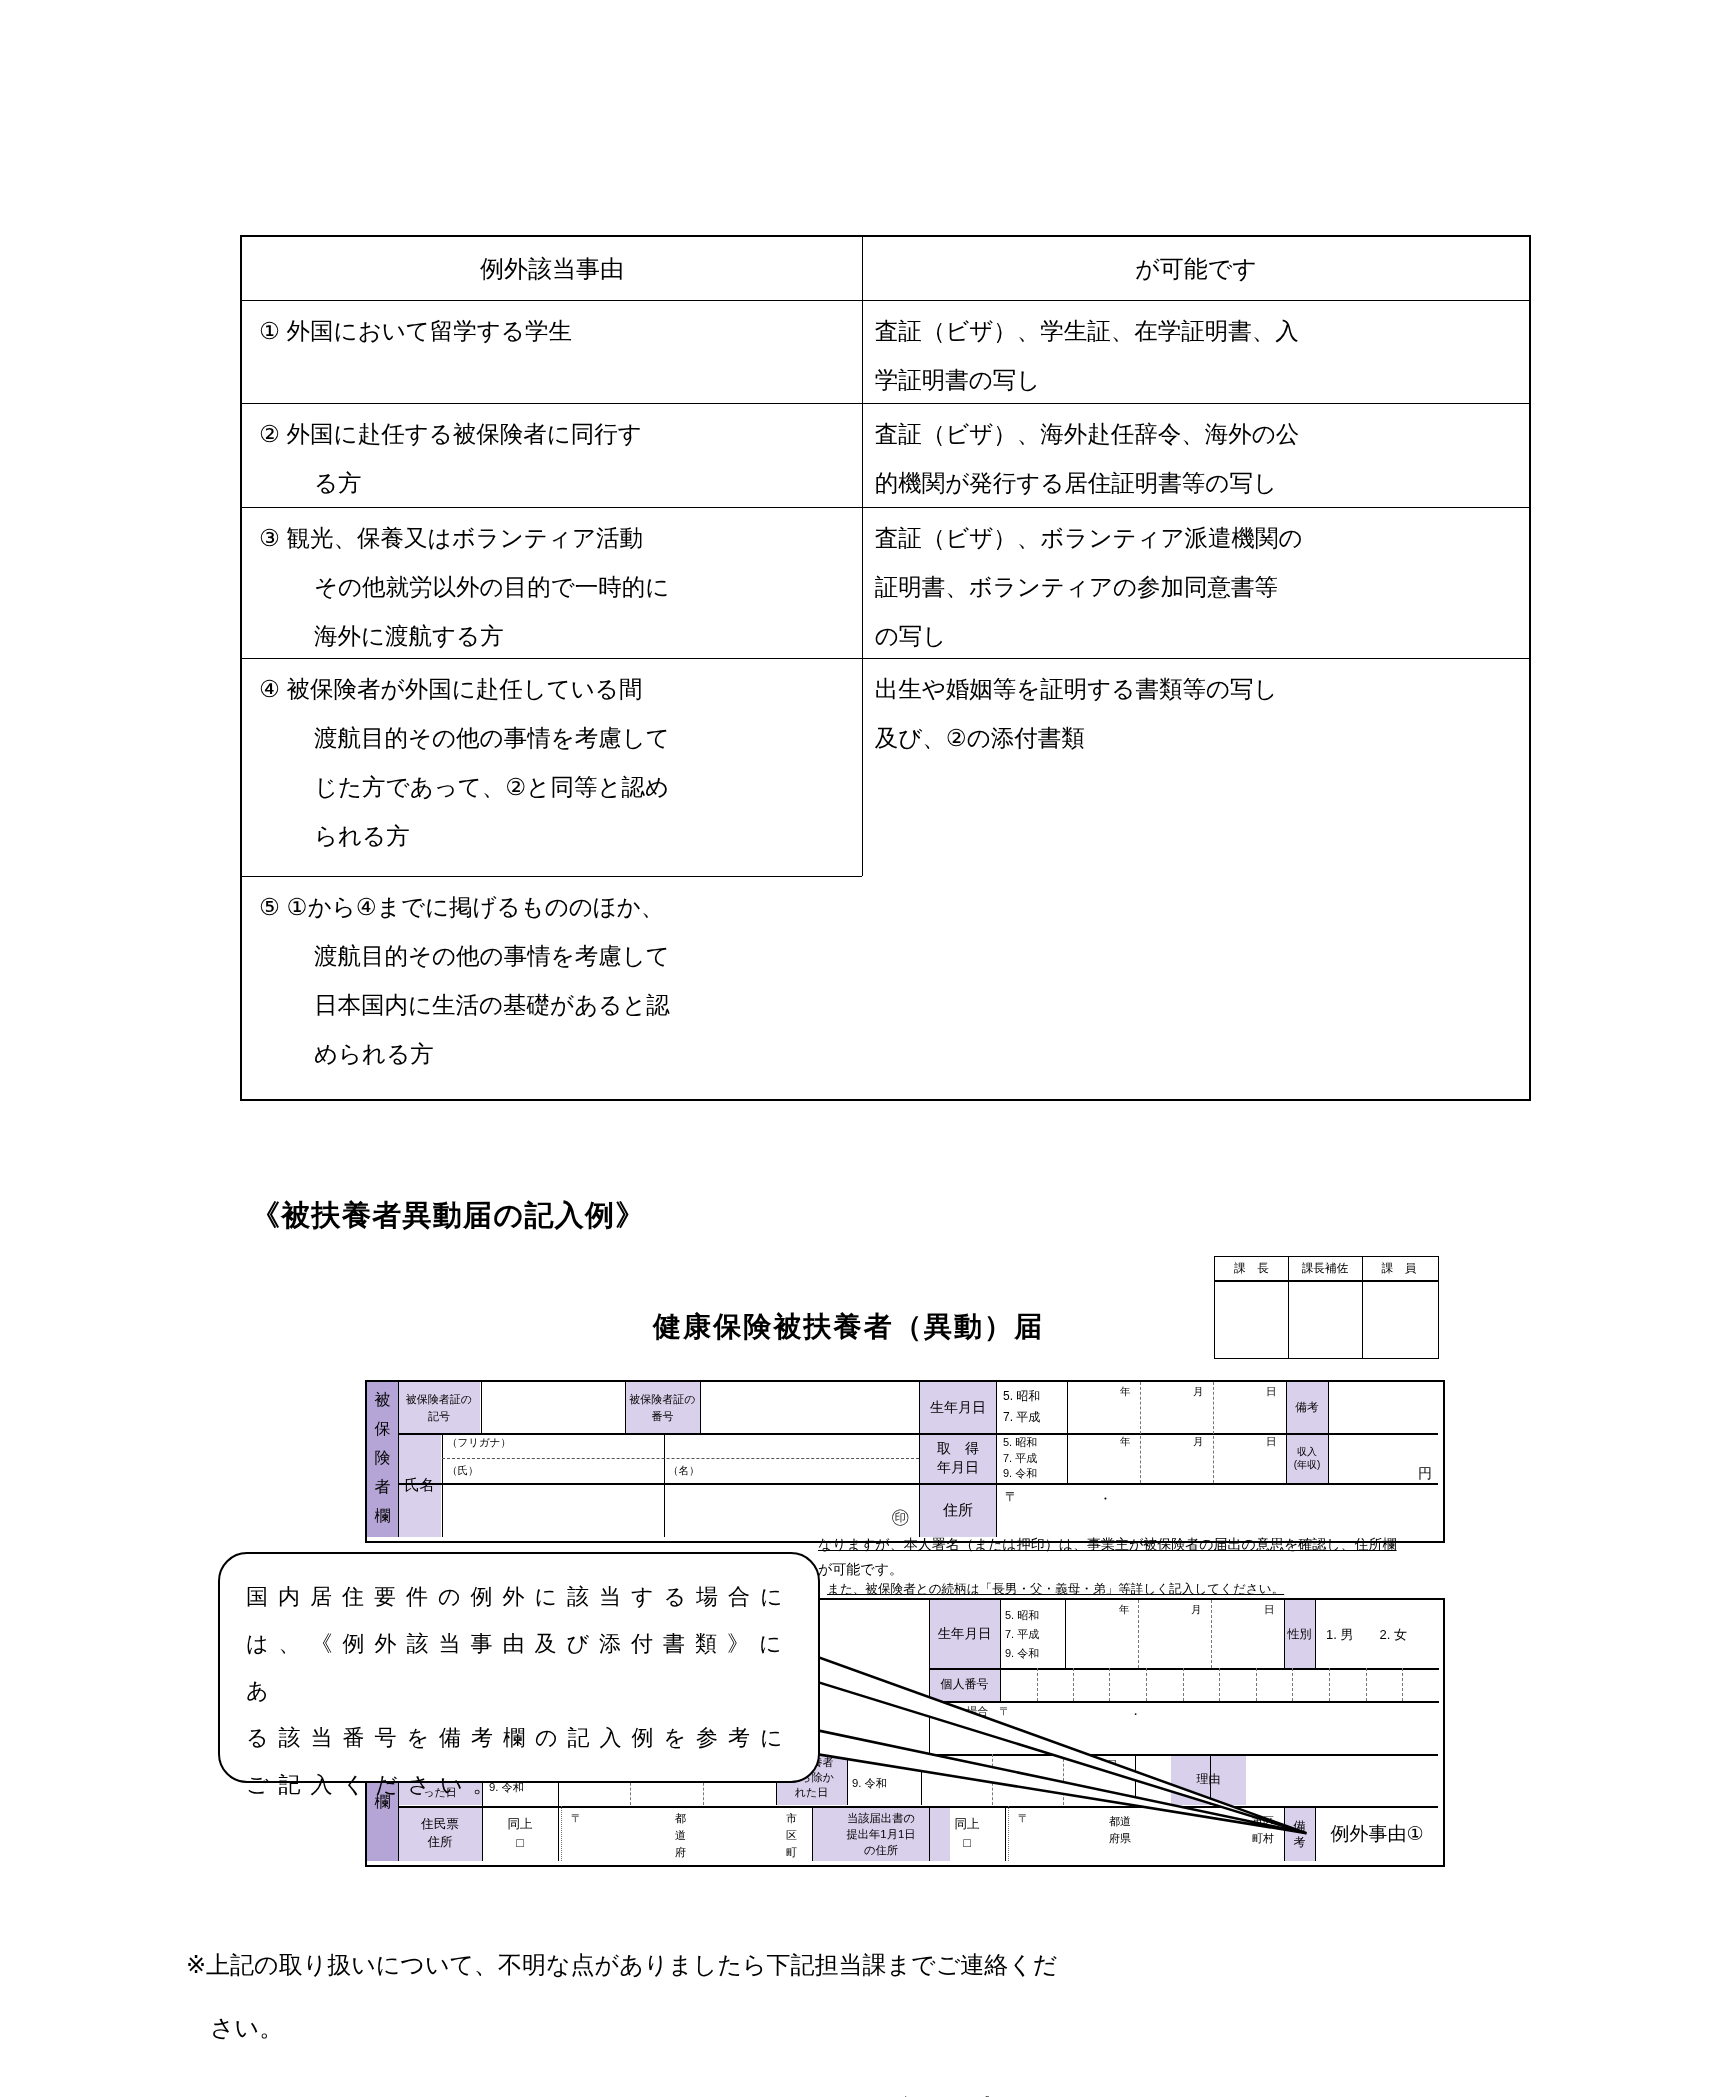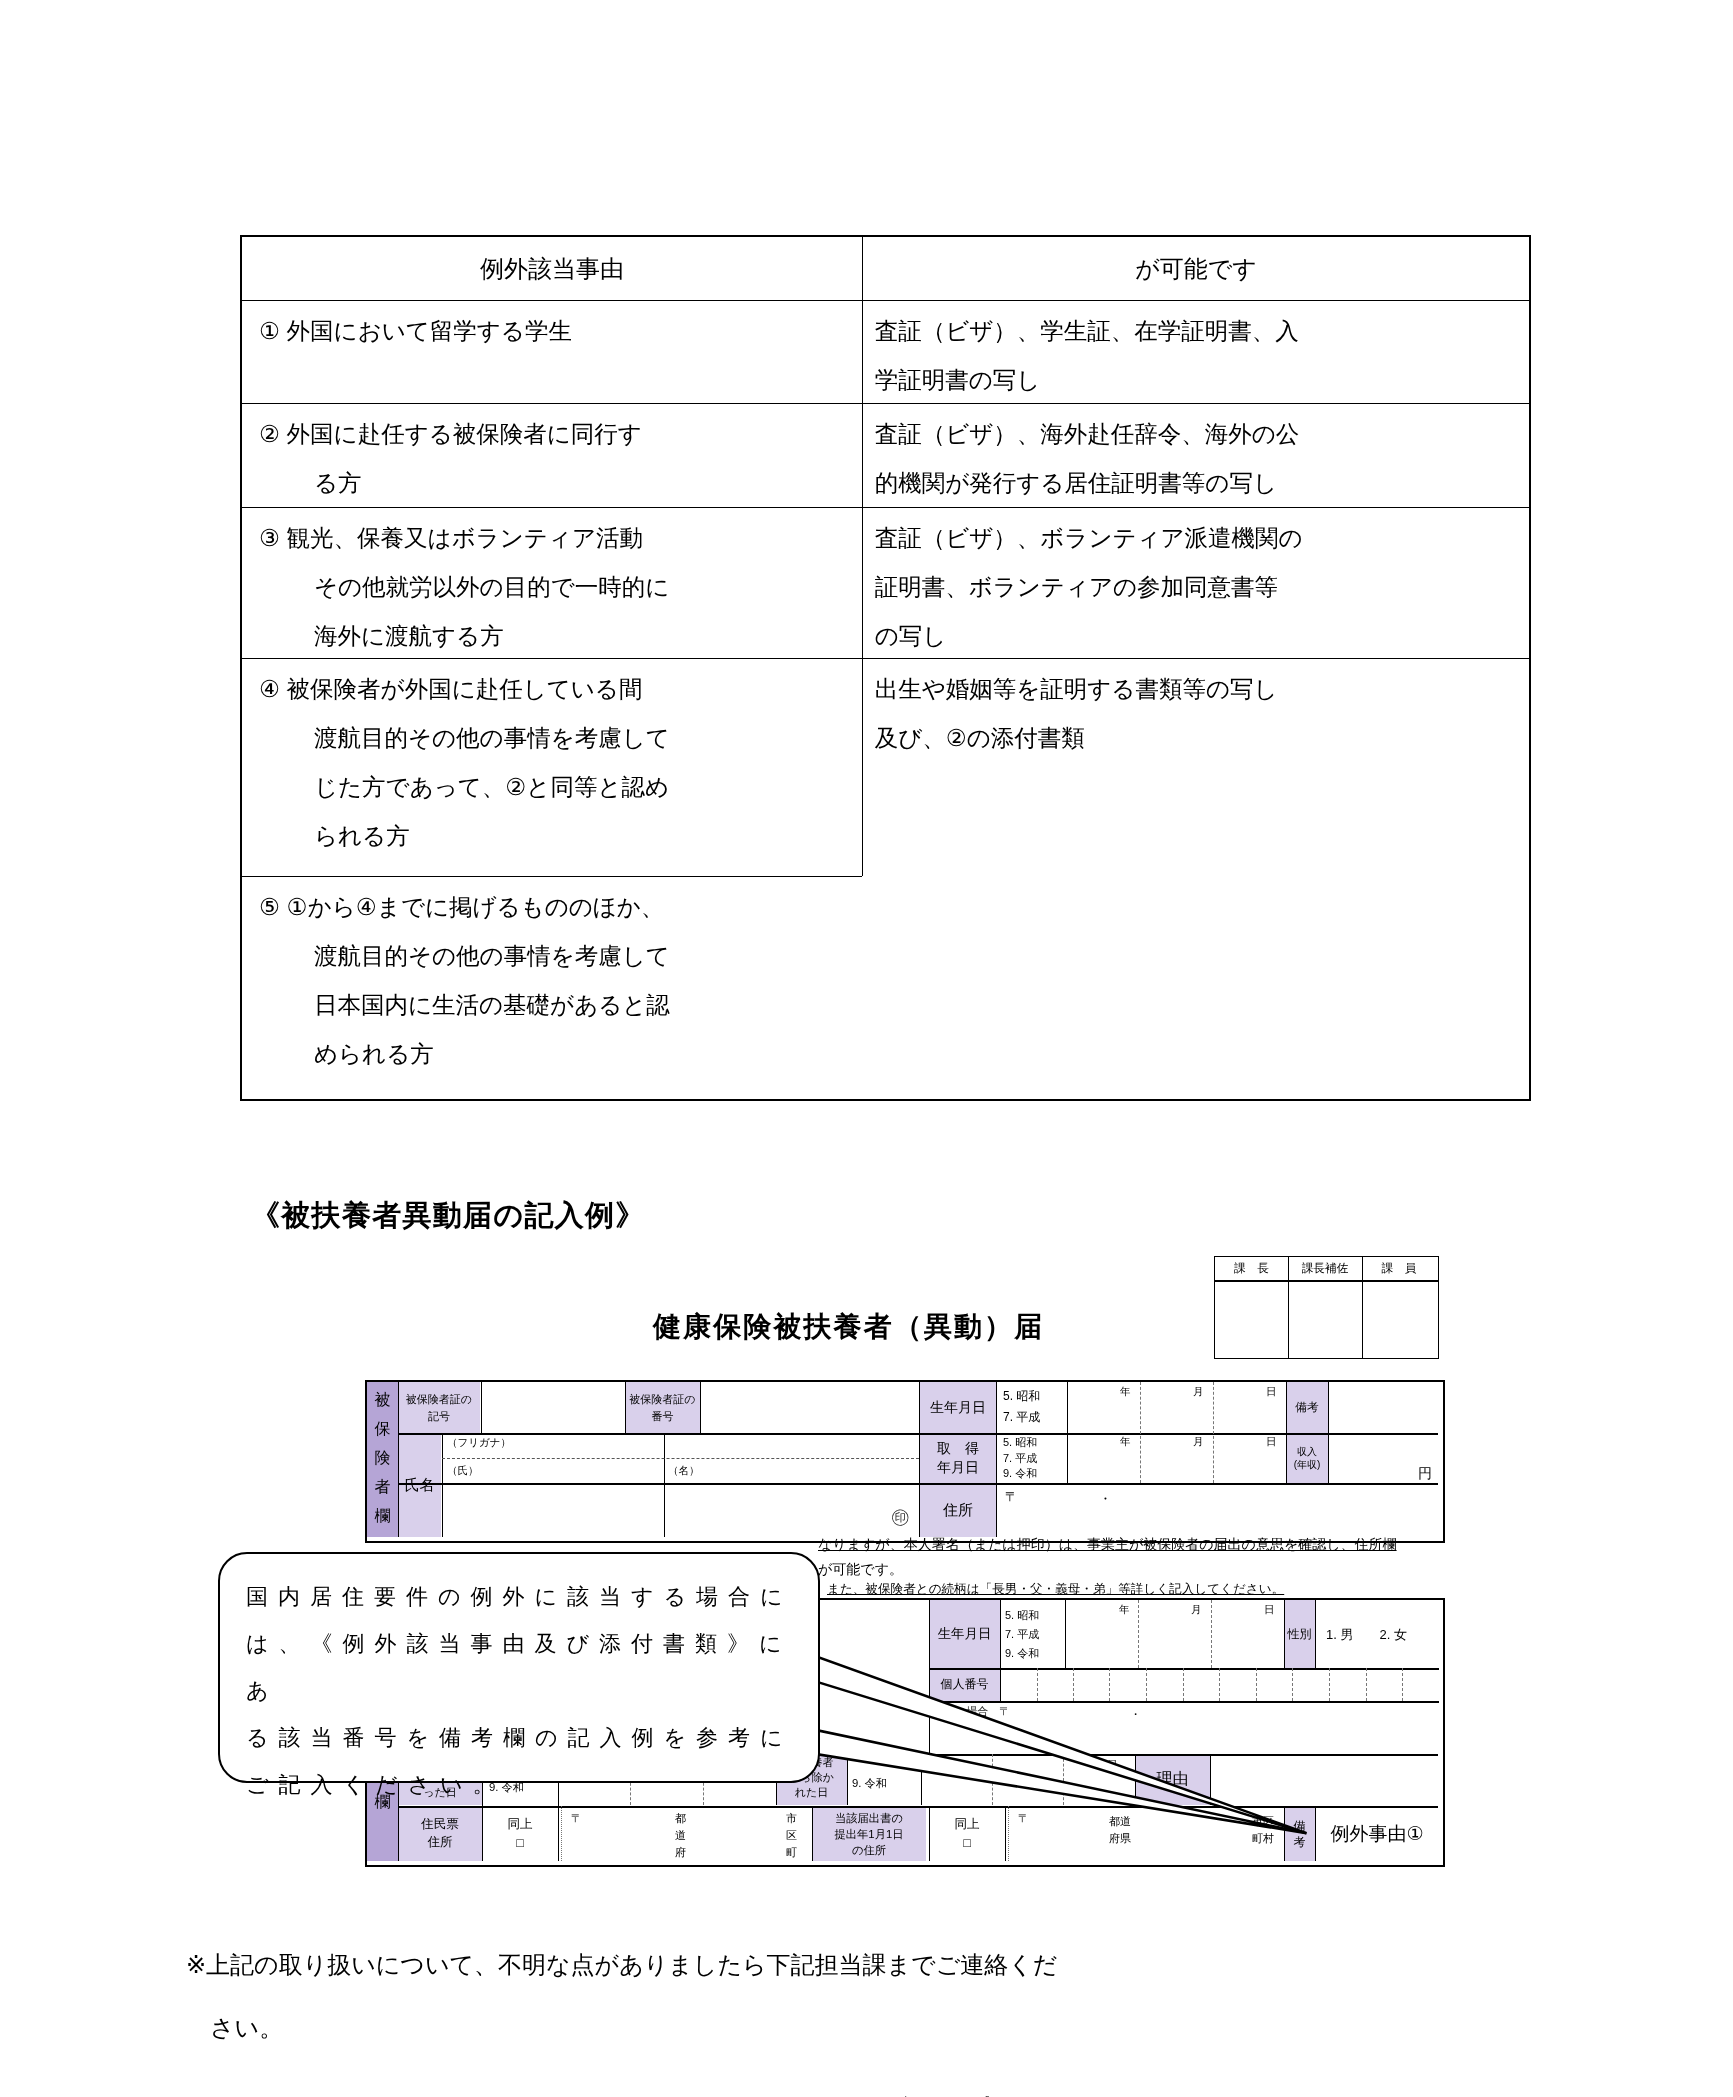--- a/index.html
+++ b/index.html
@@ -171,34 +171,34 @@
 
     <div class="abs lav" style="left:31px;top:154px;width:84px;height:51px;text-align:center;font-size:11px;line-height:15px;padding-top:0.8px;white-space:pre-wrap;">被扶養
 者にな
 った日</div>
     <span class="ftxt" style="left:122px;top:180px;font-size:11.3px;">9. 令和</span>
     <div class="abs lav" style="left:409px;top:154px;width:71px;height:51px;text-align:center;font-size:11px;line-height:15px;padding-top:0.8px;white-space:pre-wrap;">被扶養者
 から除か
 れた日</div>
     <span class="ftxt" style="left:485px;top:176px;font-size:11.3px;">9. 令和</span>
     <span class="ymd" style="left:740px;top:158px;">日</span>
-    <div class="abs lav lbl" style="left:768px;top:154px;width:75px;height:51px;font-size:16px;">理由</div>
+    <div class="abs lav lbl" style="left:804px;top:154px;width:75px;height:51px;font-size:12px;">理由</div>
 
     <div class="abs lav lbl" style="left:31px;top:206px;width:84px;height:55px;font-size:12.6px;line-height:17.6px;">住民票
 住所</div>
     <div class="abs lbl" style="left:115px;top:206px;width:76px;height:55px;font-size:12.6px;line-height:18.5px;">同上
 □</div>
     <span class="ftxt" style="left:204px;top:211px;font-size:11px;">〒</span>
     <div class="ftxt" style="left:308px;top:210px;font-size:11px;line-height:17px;text-align:center;">都
 道
 府</div>
     <div class="ftxt" style="left:419px;top:210px;font-size:11px;line-height:17px;text-align:center;">市
 区
 町</div>
-    <div class="abs lav lbl" style="left:445px;top:206px;width:114px;height:55px;font-size:11.3px;line-height:16px;">当該届出書の
+    <div class="abs lav lbl" style="left:445px;top:206px;width:138px;height:55px;font-size:11.3px;line-height:16px;">当該届出書の
 提出年1月1日
 の住所</div>
     <div class="abs lbl" style="left:562px;top:206px;width:76px;height:55px;font-size:12.6px;line-height:18.5px;">同上
 □</div>
     <span class="ftxt" style="left:651px;top:211px;font-size:11px;">〒</span>
     <div class="ftxt" style="left:742px;top:213px;font-size:11px;line-height:17px;">都道
 府県</div>
     <div class="ftxt" style="left:885px;top:213px;font-size:11px;line-height:17px;">市区
 町村</div>
     <div class="abs lav lbl" style="left:917px;top:206px;width:31px;height:55px;font-size:12px;line-height:16px;">備

